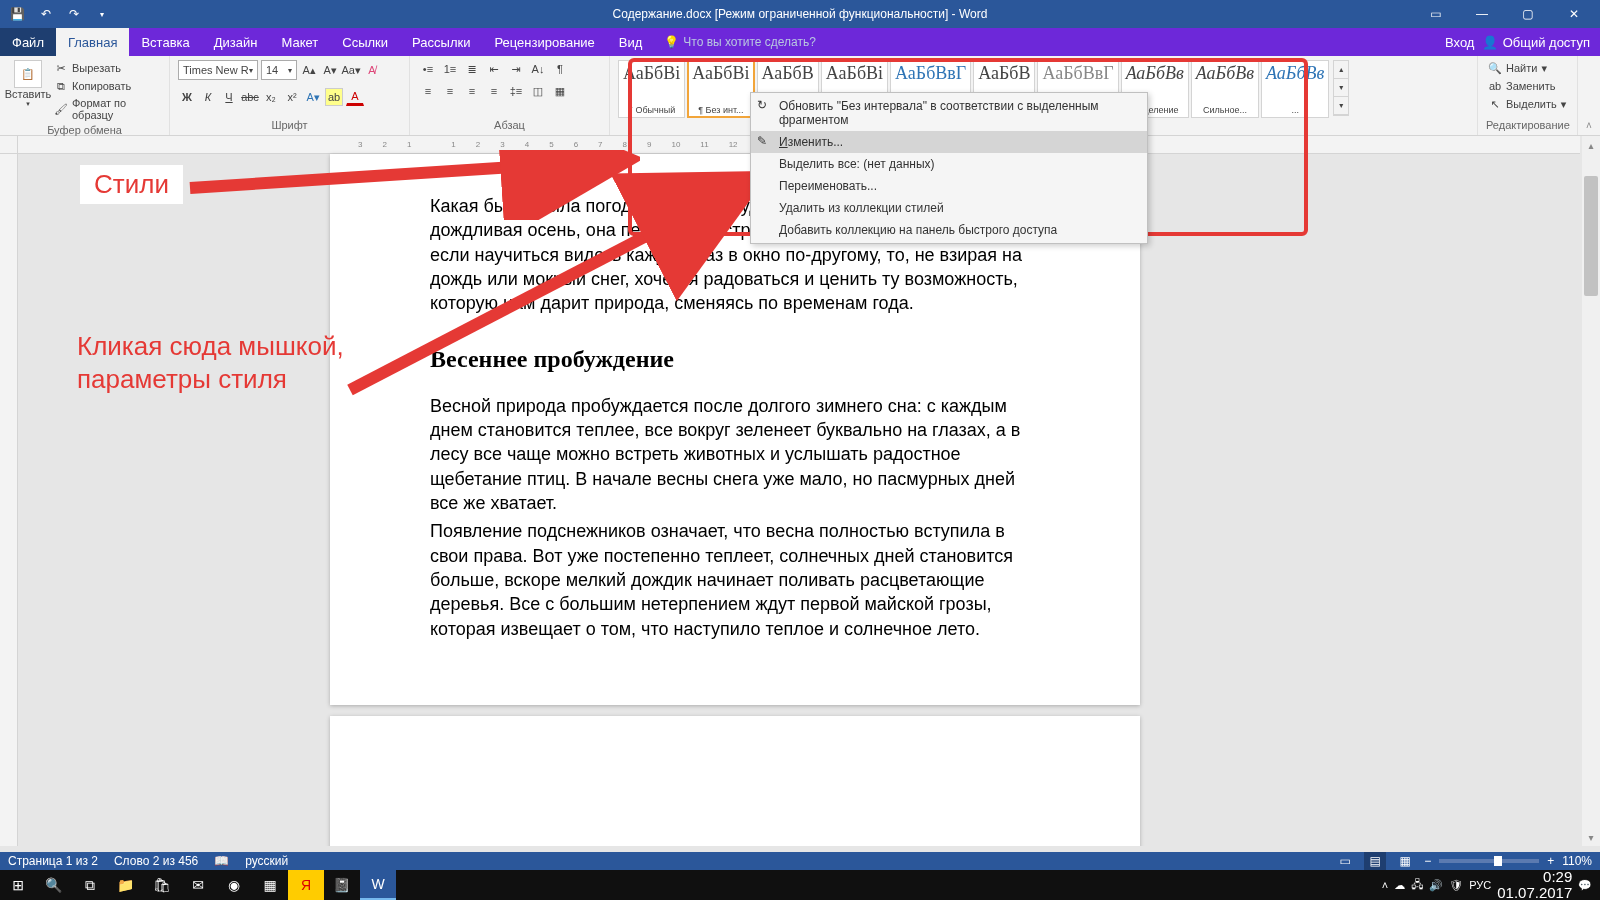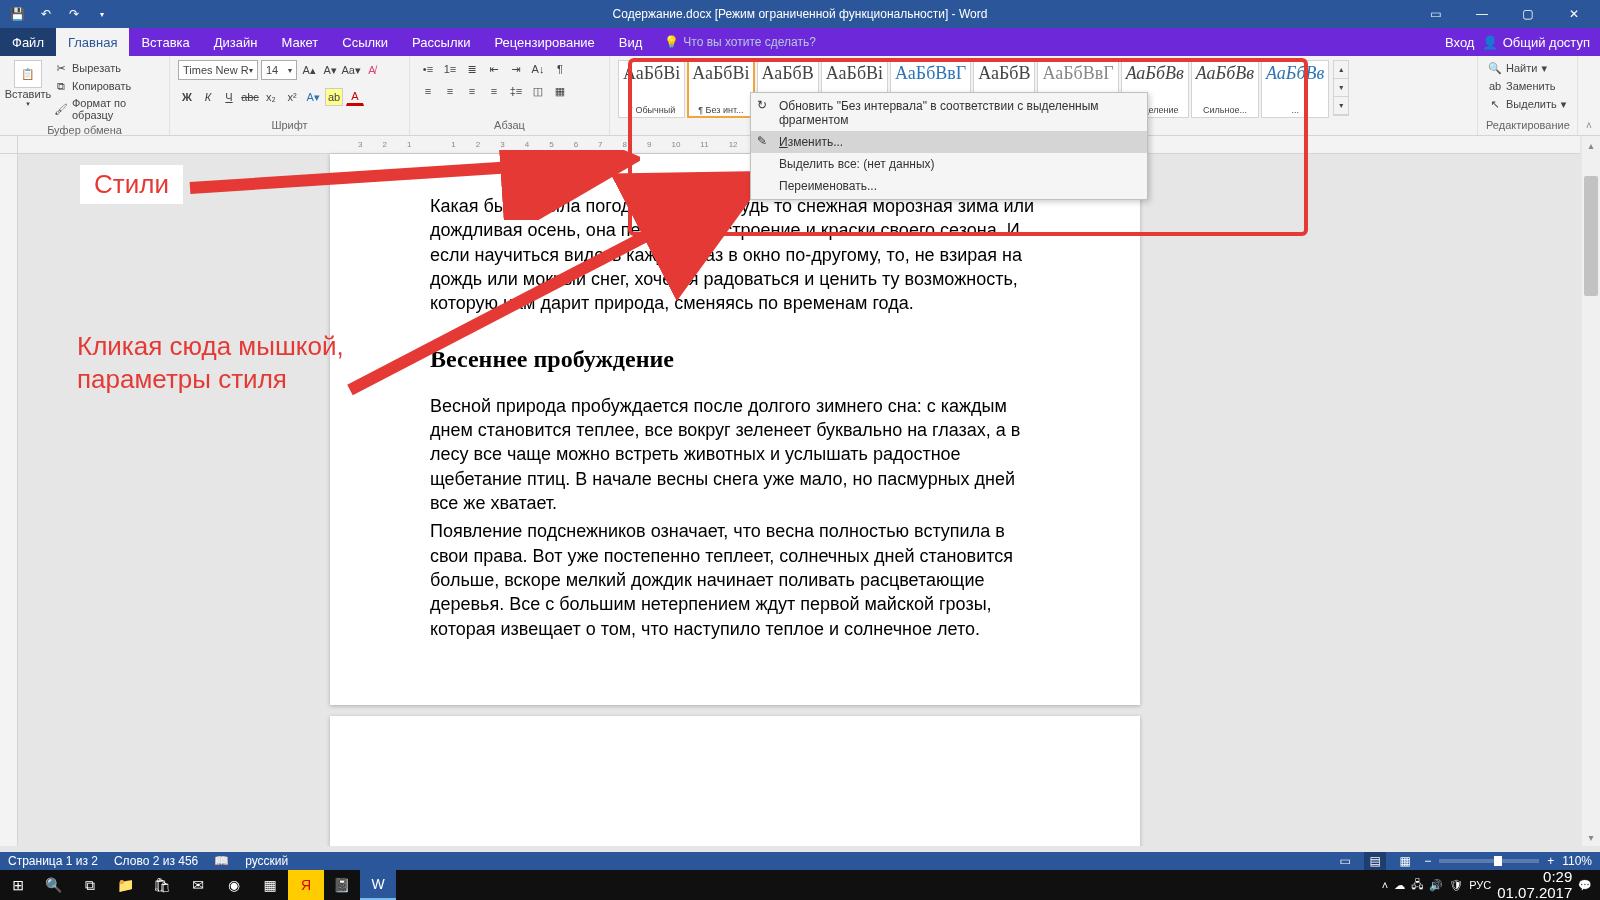--- a/index.html
+++ b/index.html
@@ -343,20 +343,22 @@
 <div class="callout2">
   <div>Кликая сюда мышкой,</div>
   <div>параметры стиля</div>
 </div>
 
 <div class="context-menu">
   <div class="ctx-item"><span class="ctx-icon">↻</span><span>Обновить "Без интервала" в соответствии с выделенным фрагментом</span></div>
   <div class="ctx-item hovered"><span class="ctx-icon">✎</span><span><u>И</u>зменить...</span></div>
   <div class="ctx-item"><span>Выделить все: (нет данных)</span></div>
   <div class="ctx-item"><span>Переименовать...</span></div>
+  <div class="ctx-item"><span>Удалить из коллекции стилей</span></div>
+  <div class="ctx-item"><span>Добавить коллекцию на панель быстрого доступа</span></div>
 </div>
 
 <div class="statusbar">
   <span>Страница 1 из 2</span>
   <span>Слово 2 из 456</span>
   <span>📖</span>
   <span>русский</span>
   <div class="status-right">
     <span class="view-btn">▭</span>
     <span class="view-btn" style="background:#1e3e70;">▤</span>

